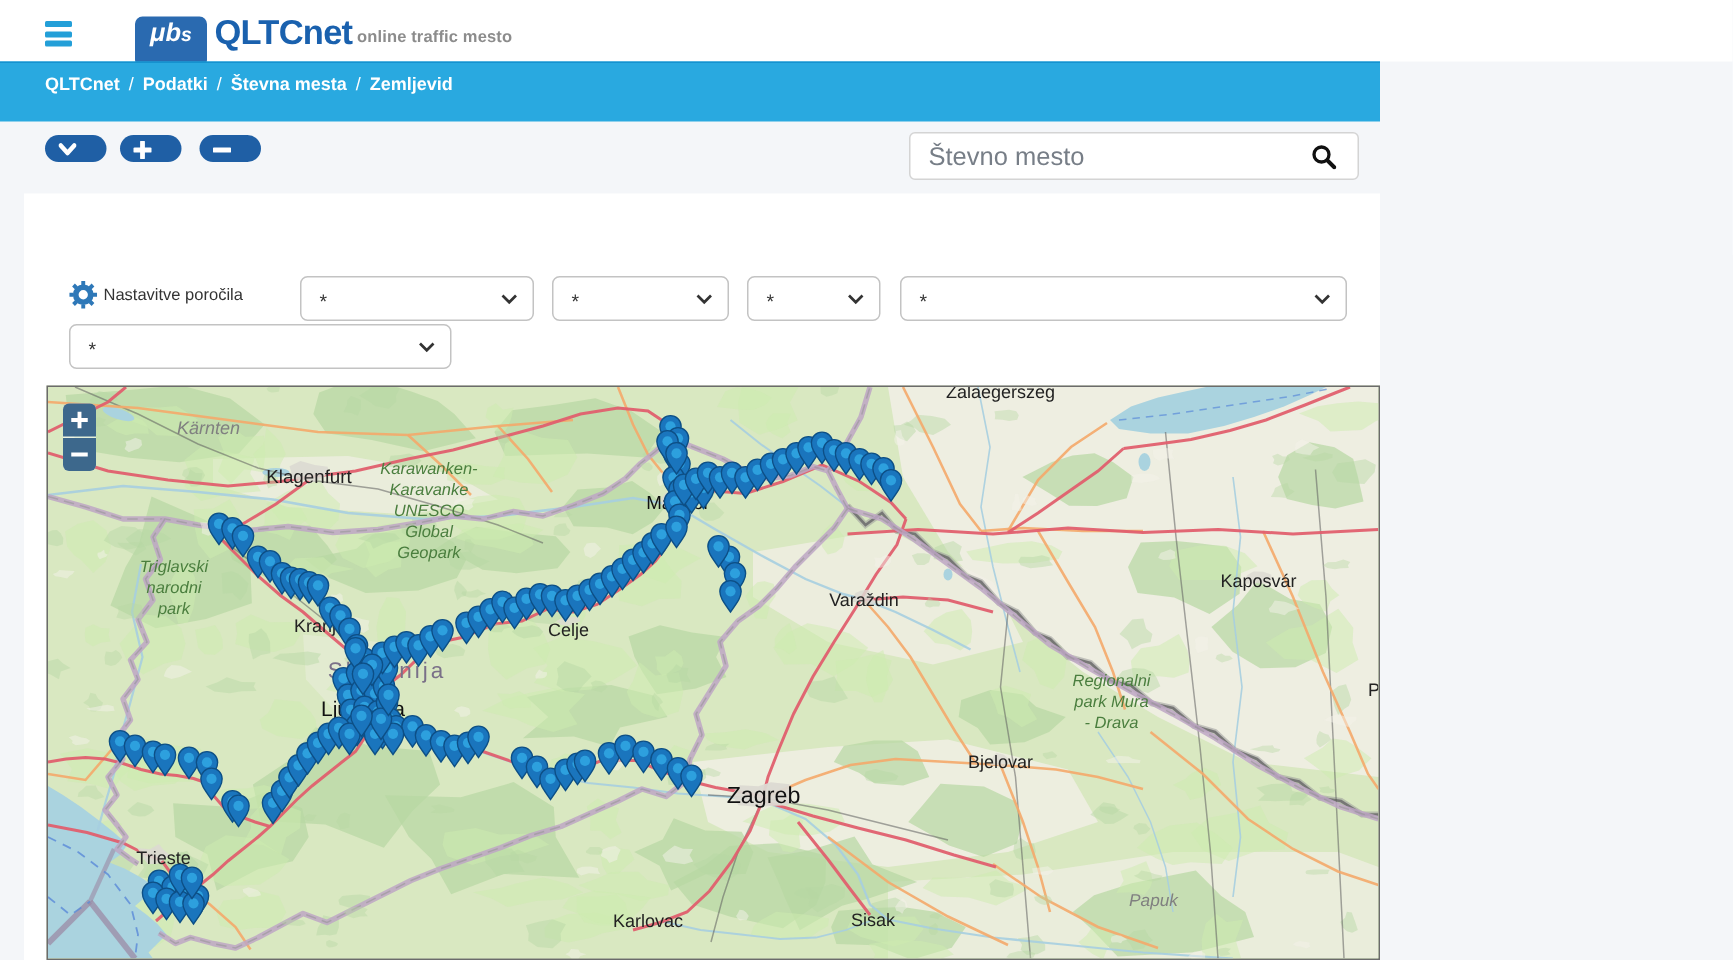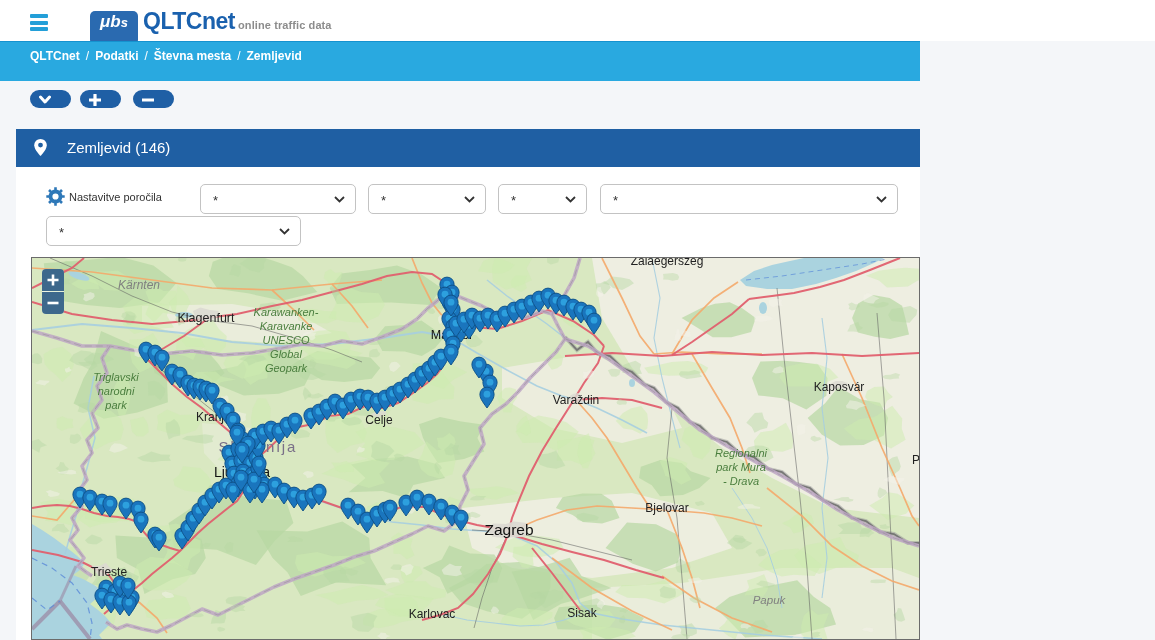--- a/index.html
+++ b/index.html
@@ -38,48 +38,48 @@
 </head>
 <body>
 <div class="nav">
   <div class="burger">
       <div></div>
       <div></div>
       <div></div>
     </div>
   <div class="logobox">μb<span style="font-size:13px;">s</span></div>
   <div class="brand">QLTCnet</div>
-  <div class="tag">online traffic data</div>
+  <div class="tag">online traffic mesto</div>
 </div>
 <div class="crumb">QLTCnet<span>/</span>Podatki<span>/</span>Števna mesta<span>/</span>Zemljevid</div>
 <div class="btnrow">
   <div class="pill" style="left:30px;">
       <svg width="12" height="11" viewBox="0 0 12 11">
         <path d="M1.5 3 L6 8 L10.5 3" fill="none" stroke="#fff" stroke-width="3" stroke-linecap="round" stroke-linejoin="round"></path>
       </svg>
     </div>
   <div class="pill" style="left:80px;">
       <svg width="12" height="12" viewBox="0 0 12 12">
         <path d="M6 0.8 V11.2 M0.8 6 H11.2" stroke="#fff" stroke-width="3.2" stroke-linecap="round"></path>
       </svg>
     </div>
   <div class="pill" style="left:133px;">
       <svg width="12" height="12" viewBox="0 0 12 12">
         <path d="M0.8 6 H11.2" stroke="#fff" stroke-width="3.2" stroke-linecap="round"></path>
       </svg>
     </div>
+  <div class="search">
+    <div class="ph">Števno mesto</div>
+    <svg width="17" height="17" viewBox="0 0 17 17">
+        <circle cx="7" cy="7" r="5" fill="none" stroke="#111" stroke-width="2.2"></circle>
+        <path d="M11 11 L15.5 15.5" stroke="#111" stroke-width="2.6" stroke-linecap="round"></path>
+      </svg>
+  </div>
 </div>
 <div class="panel">
-  <div class="phead">
-    <svg width="13" height="17" viewBox="0 0 14 19">
-        <path d="M7 0 C3.1 0 0 3.1 0 7 c0 5.2 7 12 7 12 s7 -6.8 7 -12 C14 3.1 10.9 0 7 0 z" fill="#fff"></path>
-        <circle cx="7" cy="6.8" r="2.7" fill="#1f5fa3"></circle>
-      </svg>
-    <div class="t">Zemljevid (146)</div>
-  </div>
   <div class="setrow">
     <svg class="gear" width="19" height="19" viewBox="-9.5 -9.5 19 19">
         <g stroke="#2e78b8" fill="none">
           <circle r="5" stroke-width="3.8"></circle>
           <path stroke-width="2.6" d="M0 -9.2 V-6.5 M0 9.2 V6.5 M-9.2 0 H-6.5 M9.2 0 H6.5 M-6.5 -6.5 L-4.5 -4.5 M6.5 6.5 L4.5 4.5 M-6.5 6.5 L-4.5 4.5 M6.5 -6.5 L4.5 -4.5"></path>
         </g>
       </svg>
     <div class="setlbl">Nastavitve poročila</div>
     <div class="sel" style="left:184px; top:17px; width:156px;">
         <span class="star">*</span>

